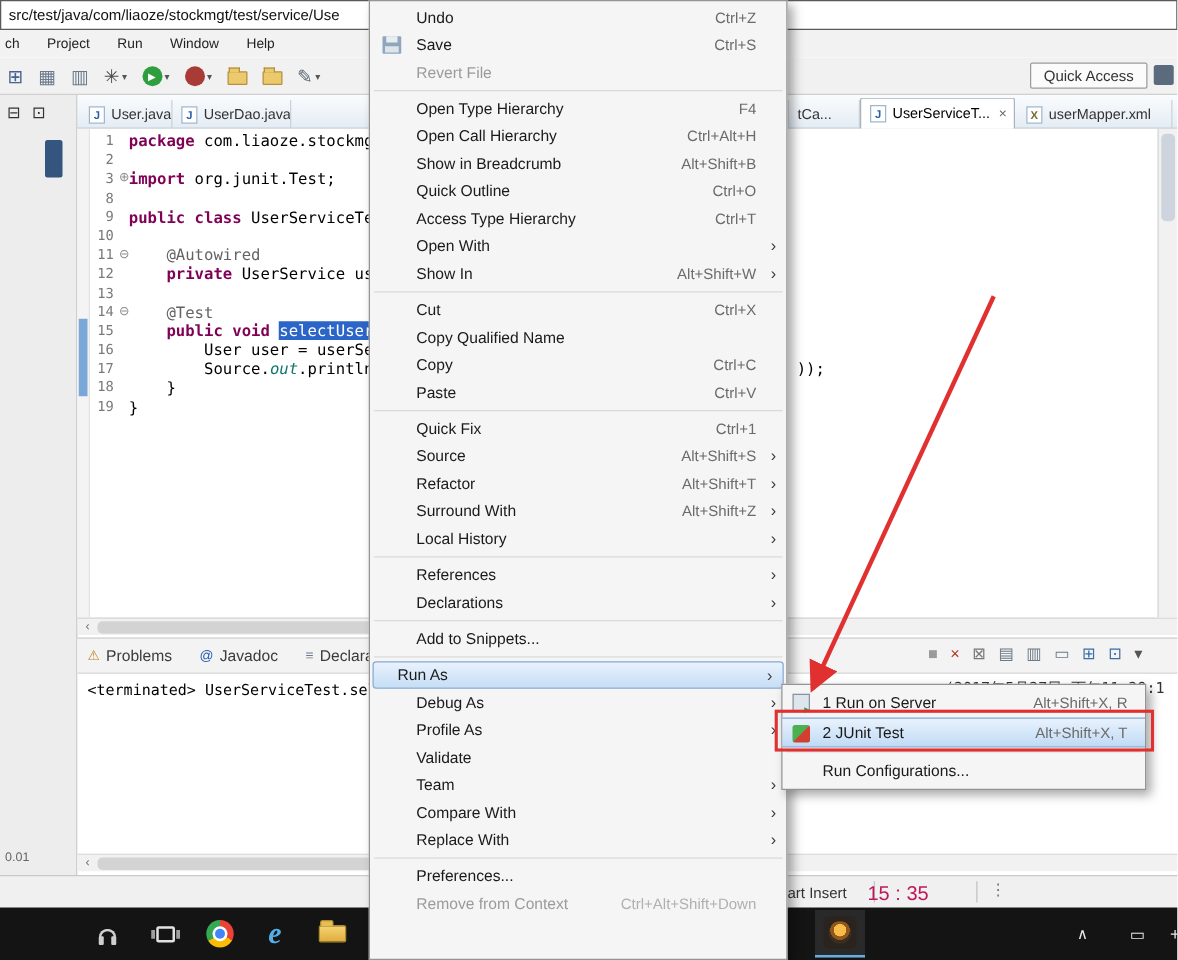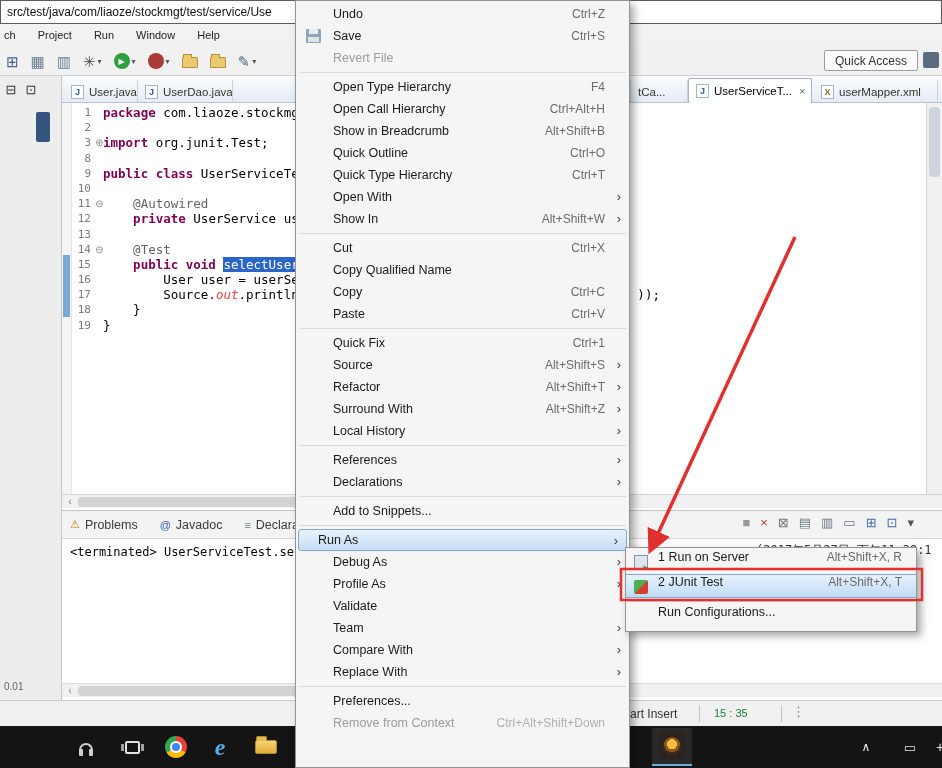--- a/index.html
+++ b/index.html
@@ -48,21 +48,21 @@
 #ann-bar{position:absolute;left:0;top:0;width:10px;height:391px;background:#f4f4f4;border-right:1px solid #e4e4e4}
 #ann-marker{position:absolute;left:1px;top:152px;width:7px;height:62px;background:#79a7d8}
 #gutter-numbers{position:absolute;left:10px;top:2px;width:22px}
 .gut-row{height:15.2px;line-height:15.2px;font-family:"DejaVu Sans Mono",monospace;font-size:11px;color:#7a7a7a;text-align:right;padding-right:3px}
 #gutter-folds{position:absolute;left:32px;top:2px;width:11px}
 .fold-row{height:15.2px;line-height:15.2px;font-size:10px;color:#8c8c8c;text-align:center}
 #code-lines{position:absolute;left:41px;top:2px}
 .code-row{height:15.2px;line-height:15.2px;font-family:"DejaVu Sans Mono",monospace;font-size:12.5px;white-space:pre;color:#000}
 .seg-kw{color:#7f0055;font-weight:bold}
 .seg-ann{color:#646464}
-.seg-field{color:#ef4444;font-style:italic}
+.seg-field{color:#0f766e;font-style:italic}
 .seg-sel{background:#2a65c7;color:#fff}
 .seg-d{color:#000}
 #editor-hscroll{left:62px;top:494px;width:880px;height:14px;background:#f1f1f1;border-top:1px solid #d5d5d5}
 .sb-arrow{position:absolute;left:2px;top:0;width:12px;height:13px;font-size:10px;color:#777;text-align:center;line-height:13px}
 .sb-arrow::before{content:"‹"}
 .sb-thumb-h{position:absolute;left:16px;top:2px;width:300px;height:10px;background:#d3d3d3;border-radius:4px}
 #editor-vscroll{left:926px;top:103px;width:16px;height:391px;background:#f1f1f1;border-left:1px solid #d5d5d5}
 .sb-thumb-v{position:absolute;left:2px;top:4px;width:11px;height:70px;background:#cdd4de;border-radius:4px}
 
 
@@ -73,21 +73,21 @@
 #console-toolbar{position:absolute;right:28px;top:5px;display:flex;gap:10px;align-items:center}
 .ct-icon{font-size:13px;line-height:1}
 #console-line{position:absolute;left:8px;top:34px;font-family:"DejaVu Sans Mono",monospace;font-size:12px;color:#000}
 #console-timestamp{position:absolute;left:694px;top:31px;font-family:"DejaVu Sans Mono",monospace;font-size:12px;color:#333}
 #console-hscroll{position:absolute;left:0;top:172px;width:880px;height:14px;background:#f1f1f1;border-top:1px solid #dcdcdc}
 
 
 #status-bar{left:0;top:700px;width:942px;height:26px;background:#f0f0f0;border-top:1px solid #c9c9c9}
 #st-insert{position:absolute;left:612px;top:6px;font-size:12px;color:#333}
 #st-sep1{position:absolute;left:699px;top:4px;width:1px;height:17px;background:#c2c2c2}
-#st-pos{position:absolute;left:714px;top:6px;font-size:11px;color:#15803d}
+#st-pos{position:absolute;left:694px;top:6px;font-size:16px;color:#be185d}
 #st-sep2{position:absolute;left:781px;top:4px;width:1px;height:17px;background:#c2c2c2}
 #st-dots{position:absolute;left:792px;top:3px;color:#777;font-size:13px}
 #st-dots::before{content:"⋮"}
 
 
 #taskbar{left:0;top:726px;width:942px;height:42px;background:#141414}
 .tb-app{position:absolute;top:2px;width:40px;height:38px;display:flex;align-items:center;justify-content:center}
 .tb-active{background:rgba(255,255,255,.09);border-bottom:2px solid #67aede}
 .tbi{display:block}
 .audio-device-icon-shape{width:14px;height:8px;border:2px solid #cfcfcf;border-bottom:none;border-radius:8px 8px 0 0;position:relative}
@@ -118,21 +118,21 @@
 .mi-arrow{position:absolute;right:8px;top:3px;color:#3c3c3c;font-size:13px}
 .menu-sep{height:1px;background:#dadada;margin:3px 3px}
 .menu-item.hl{background:linear-gradient(#e8f2fd,#c6def5);border:1px solid #84a7d2;border-radius:3px;margin:0 2px;padding:0 22px 0 19px}
 .mi-icon{position:absolute;left:10px;top:4px;width:15px;height:14px}
 .icon-save{background:#8fa6bc;border-radius:1px;position: absolute}
 .icon-save::before{content:"";position:absolute;left:3px;top:0;width:9px;height:5px;background:#e8edf2}
 .icon-save::after{content:"";position:absolute;left:2px;bottom:1px;width:11px;height:5px;background:#dde4ea}
 
 
 #run-as-submenu{position:absolute;left:625px;top:547px;width:292px;background:#f5f5f5;border:1px solid #949494;box-shadow:4px 4px 8px rgba(0,0,0,.35);padding:2px 0;z-index:45}
-.sub-item{position:relative;height:24px;display:flex;align-items:flex-start;padding:0 14px 0 32px;font-size:12.5px;color:#1a1a1a}
+.sub-item{position:relative;height:24px;display:flex;align-items:center;padding:0 14px 0 32px;font-size:12.5px;color:#1a1a1a}
 .sub-item.hl{background:linear-gradient(#e8f2fd,#c0dbf5);border-top:1px solid #84a7d2;border-bottom:1px solid #84a7d2}
 .sub-icon{position:absolute;left:8px;top:5px;width:14px;height:14px}
 .icon-junit{background:linear-gradient(135deg,#4caf50 48%,#d23f31 52%);border-radius:2px}
 .icon-server{background:#dfe5ec;border:1px solid #8a94a0}
 .icon-server::after{content:"▸";position:absolute;right:-1px;bottom:-4px;color:#2f9e3f;font-size:9px}
 
 #annotation-layer{position:absolute;left:0;top:0;z-index:60;pointer-events:none}
 </style>
 </head>
 <body>
@@ -379,21 +379,21 @@
       </div>
       <div class="menu-item">
         <span class="mi-label">Show in Breadcrumb</span>
         <span class="mi-short">Alt+Shift+B</span>
       </div>
       <div class="menu-item">
         <span class="mi-label">Quick Outline</span>
         <span class="mi-short">Ctrl+O</span>
       </div>
       <div class="menu-item">
-        <span class="mi-label">Quick Type Hierarchy</span>
+        <span class="mi-label">Access Type Hierarchy</span>
         <span class="mi-short">Ctrl+T</span>
       </div>
       <div class="menu-item">
         <span class="mi-label">Open With</span>
         <span class="mi-arrow">›</span>
       </div>
       <div class="menu-item">
         <span class="mi-label">Show In</span>
         <span class="mi-short">Alt+Shift+W</span>
         <span class="mi-arrow">›</span>

